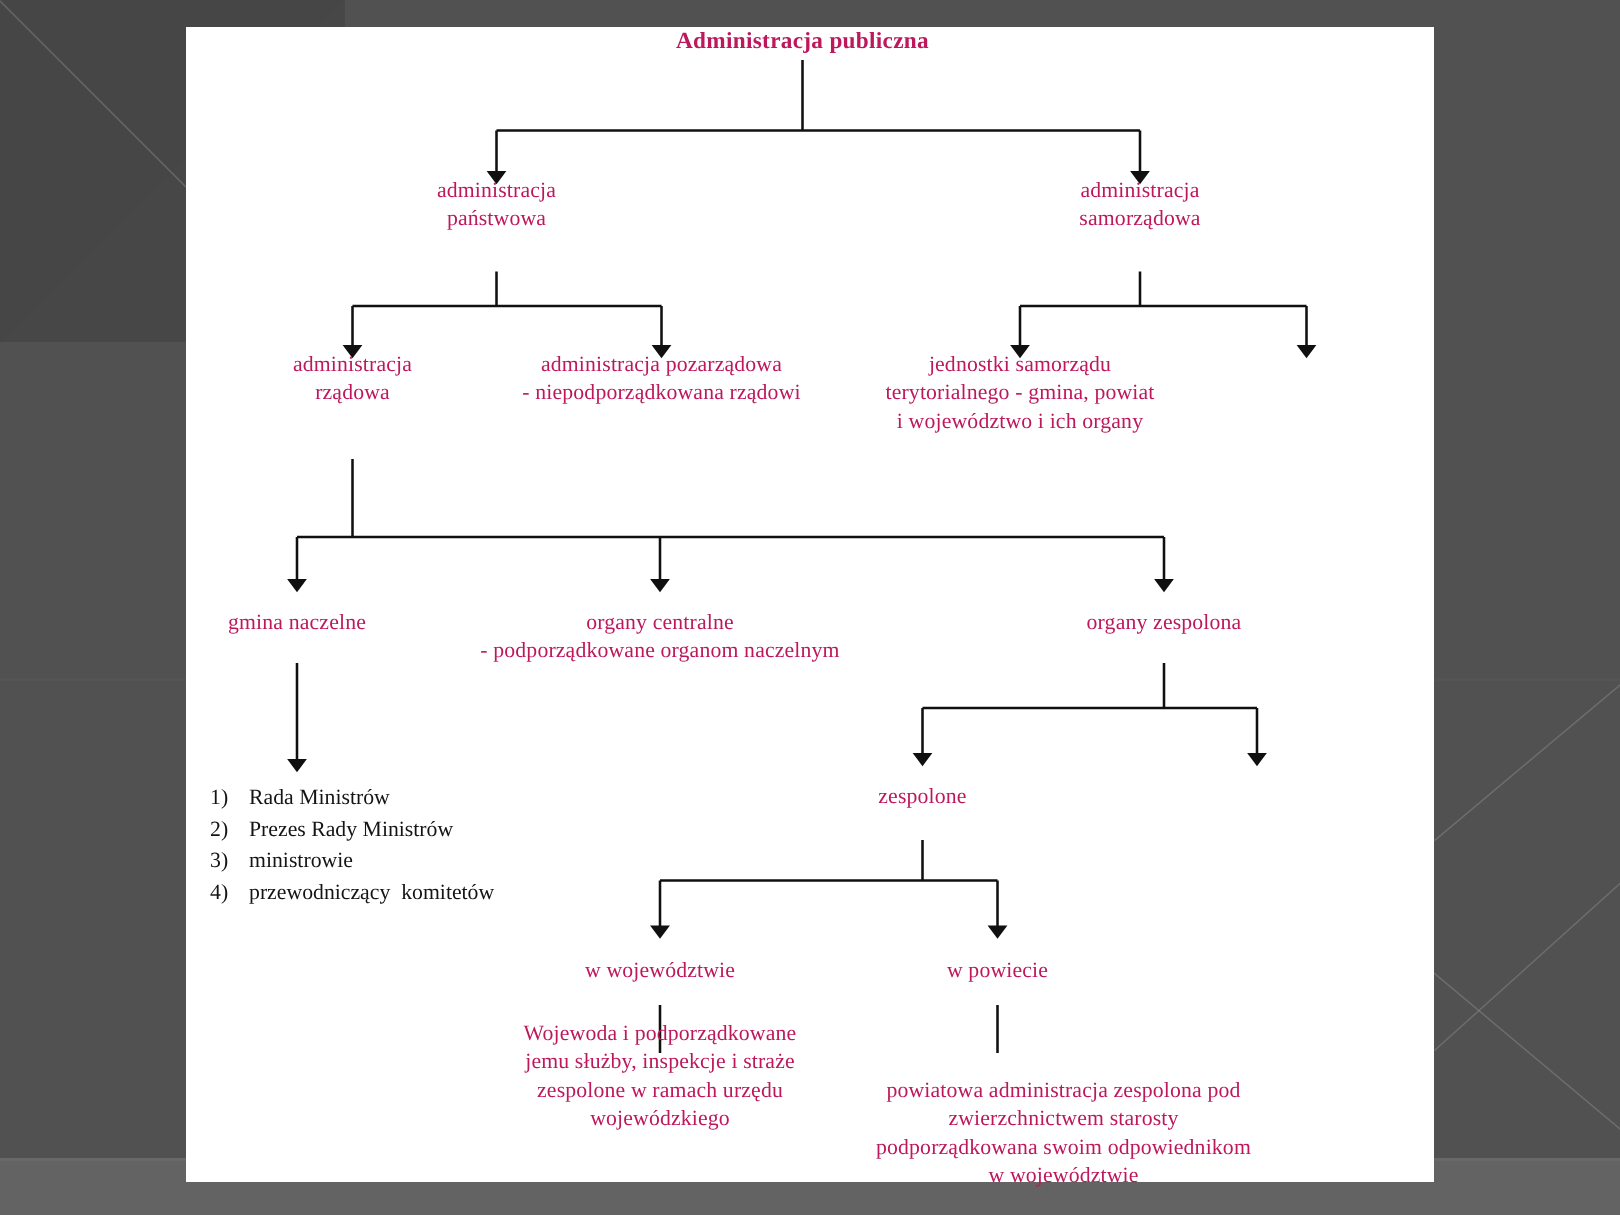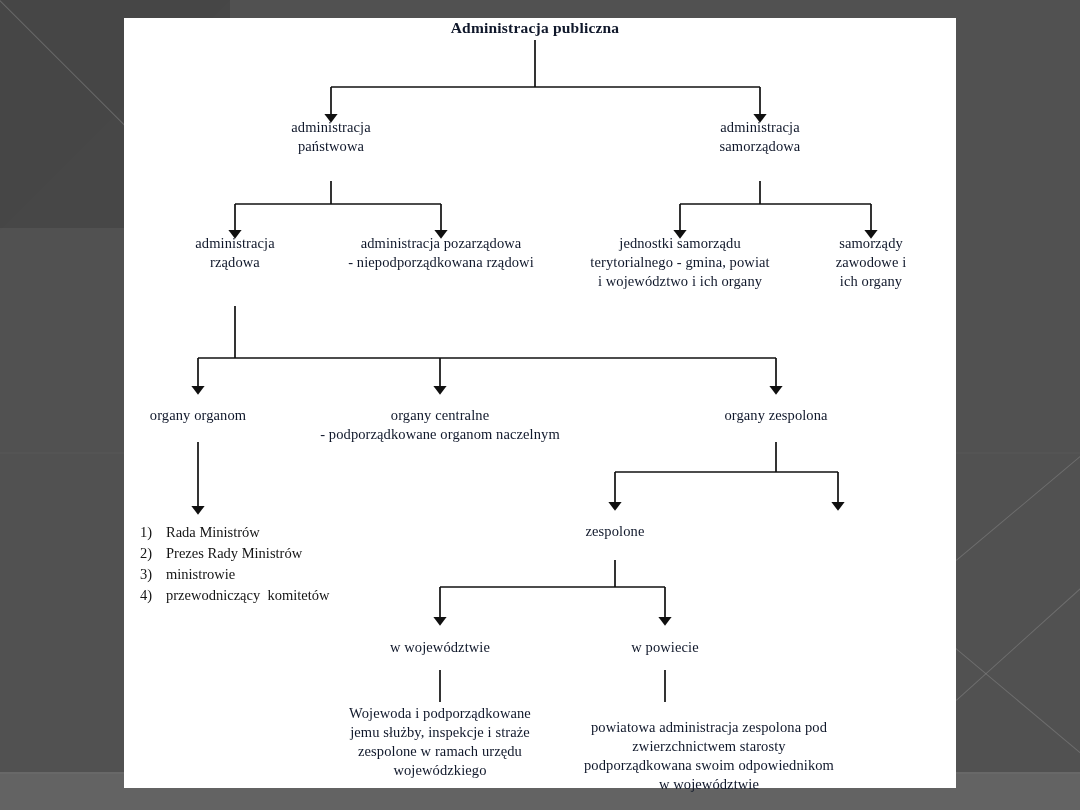--- a/index.html
+++ b/index.html
@@ -26,21 +26,21 @@
     position:absolute;left:124px;top:18px;width:832px;height:770px;
     background:#ffffff;
   }
 
   
   #svg-layer{position:absolute;left:0;top:0;width:832px;height:770px;}
 
   .node{
     position:absolute;
     text-align:center;
-    color:#0f172a;
+    color:#be185d;
     font-size:14.5px;
     line-height:1.30;
     letter-spacing:.1px;
     white-space:pre-line;
   }
   .node.title{
     font-weight:bold;
     font-size:15.5px;
     letter-spacing:.2px;
   }
@@ -131,25 +131,22 @@
     <div class="node" style="left:36px;top:216px;width:150px;">administracja
 rządowa</div>
 
     <div class="node" style="left:197px;top:216px;width:240px;">administracja pozarządowa
 - niepodporządkowana rządowi</div>
 
     <div class="node" style="left:456px;top:216px;width:200px;">jednostki samorządu
 terytorialnego - gmina, powiat
 i województwo i ich organy</div>
 
-    <div class="node" style="left:692px;top:216px;width:110px;">samorządy
-zawodowe i
-ich organy</div>
 
-    <div class="node" style="left:4px;top:388px;width:140px;">organy organom</div>
+    <div class="node" style="left:4px;top:388px;width:140px;">gmina naczelne</div>
 
     <div class="node" style="left:151px;top:388px;width:330px;">organy centralne
 - podporządkowane organom naczelnym</div>
 
     <div class="node" style="left:582px;top:388px;width:140px;">organy zespolona</div>
 
     <div class="list" style="left:16px;top:504px;width:260px;">
       <div class="list-row">
         <span class="list-num">1)</span>
         <span class="list-txt">Rada Ministrów</span>
@@ -168,21 +165,21 @@
       </div>
     </div>
 
     <div class="node" style="left:421px;top:504px;width:140px;">zespolone</div>
 
 
     <div class="node" style="left:246px;top:620px;width:140px;">w województwie</div>
 
     <div class="node" style="left:481px;top:620px;width:120px;">w powiecie</div>
 
-    <div class="node" style="left:196px;top:686px;width:240px;">Wojewoda i podporządkowane
+    <div class="node" style="left:196px;top:662px;width:240px;">Wojewoda i podporządkowane
 jemu służby, inspekcje i straże
 zespolone w ramach    urzędu
 wojewódzkiego</div>
 
     <div class="node" style="left:425px;top:686px;width:320px;margin-top:14px;">powiatowa administracja zespolona pod
 zwierzchnictwem starosty
 podporządkowana swoim odpowiednikom
 w województwie</div>
 
   </div>

